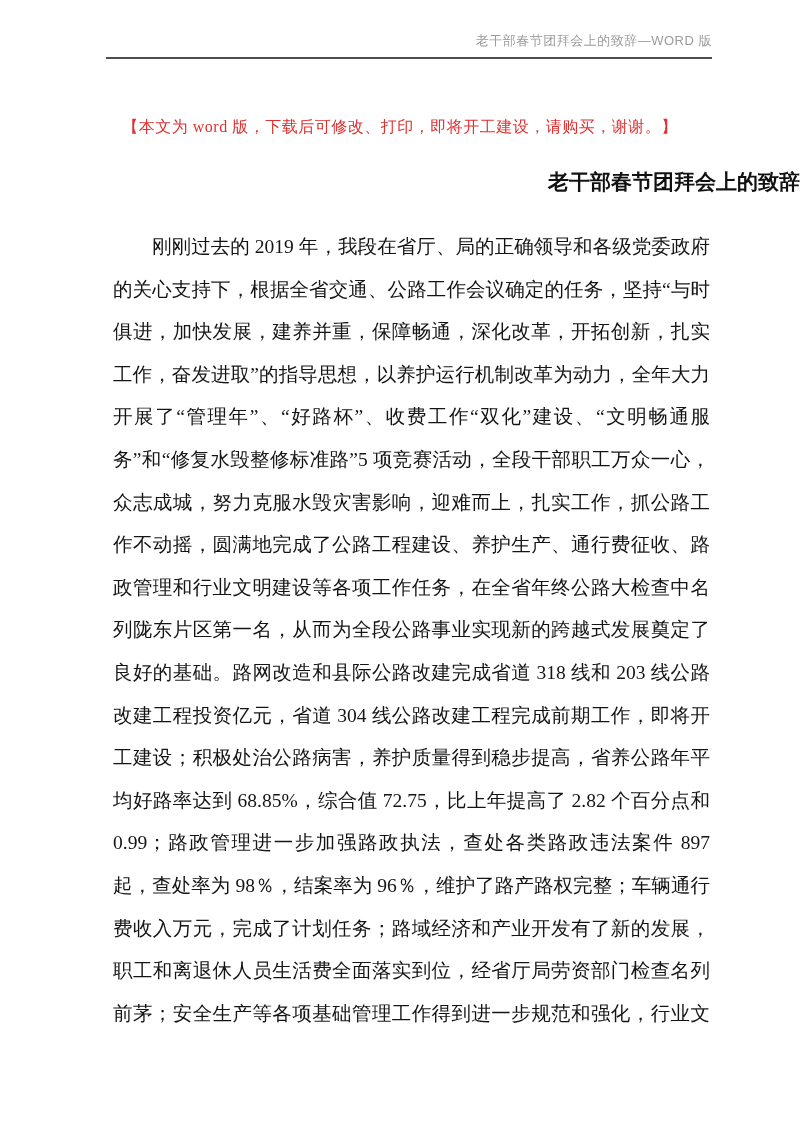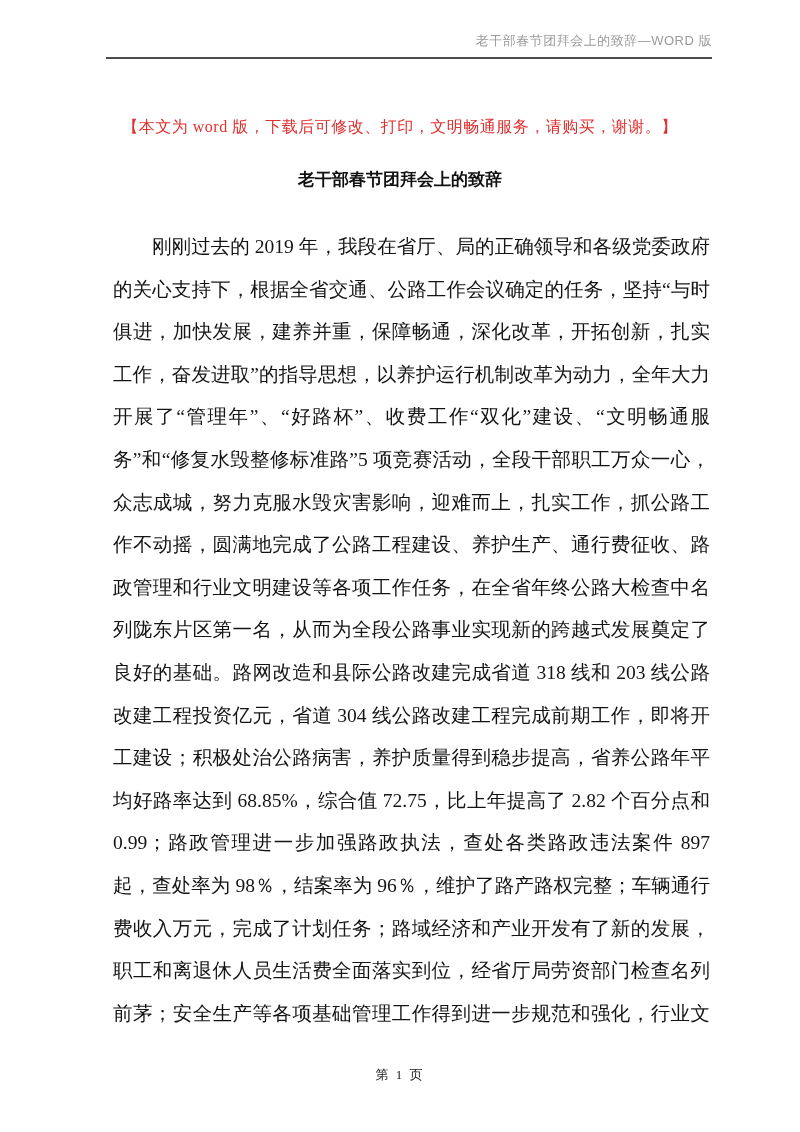--- a/index.html
+++ b/index.html
@@ -44,22 +44,22 @@
     color: #e03131;
     letter-spacing: 0.5px;
   }
   
   .title {
     position: absolute;
     top: 168px;
     left: 0;
     width: 100%;
     margin: 0;
-    text-align: center;
-    font-size: 17px;
+    text-align: right;
+    font-size: 21px;
     font-weight: bold;
     color: #111111;
   }
   
   .body-wrap {
     position: absolute;
     top: 226px;
     left: 113px;
     width: 597px;
     height: 805px;
@@ -105,23 +105,22 @@
 </style>
 </head>
 <body>
 
 <div class="page">
 
   <div class="header">
     <div class="header-text">老干部春节团拜会上的致辞—WORD 版</div>
   </div>
 
-  <div class="notice">【本文为 word 版，下载后可修改、打印，文明畅通服务，请购买，谢谢。】</div>
+  <div class="notice">【本文为 word 版，下载后可修改、打印，即将开工建设，请购买，谢谢。】</div>
 
   <h1 class="title">老干部春节团拜会上的致辞</h1>
 
   <div class="body-wrap">
     <p class="body-text">刚刚过去的 2019 年，我段在省厅、局的正确领导和各级党委政府的关心支持下，根据全省交通、公路工作会议确定的任务，坚持“与时俱进，加快发展，建养并重，保障畅通，深化改革，开拓创新，扎实工作，奋发进取”的指导思想，以养护运行机制改革为动力，全年大力开展了“管理年”、“好路杯”、收费工作“双化”建设、“文明畅通服务”和“修复水毁整修标准路”5 项竞赛活动，全段干部职工万众一心，众志成城，努力克服水毁灾害影响，迎难而上，扎实工作，抓公路工作不动摇，圆满地完成了公路工程建设、养护生产、通行费征收、路政管理和行业文明建设等各项工作任务，在全省年终公路大检查中名列陇东片区第一名，从而为全段公路事业实现新的跨越式发展奠定了良好的基础。路网改造和县际公路改建完成省道 318 线和 203 线公路改建工程投资亿元，省道 304 线公路改建工程完成前期工作，即将开工建设；积极处治公路病害，养护质量得到稳步提高，省养公路年平均好路率达到 68.85%，综合值 72.75，比上年提高了 2.82 个百分点和 0.99；路政管理进一步加强路政执法，查处各类路政违法案件 897 起，查处率为 98％，结案率为 96％，维护了路产路权完整；车辆通行费收入万元，完成了计划任务；路域经济和产业开发有了新的发展，职工和离退休人员生活费全面落实到位，经省厅局劳资部门检查名列前茅；安全生产等各项基础管理工作得到进一步规范和强化，行业文明</p>
   </div>
 
-  <div class="footer">第 1 页</div>
 
 </div>
 
 </body></html>

